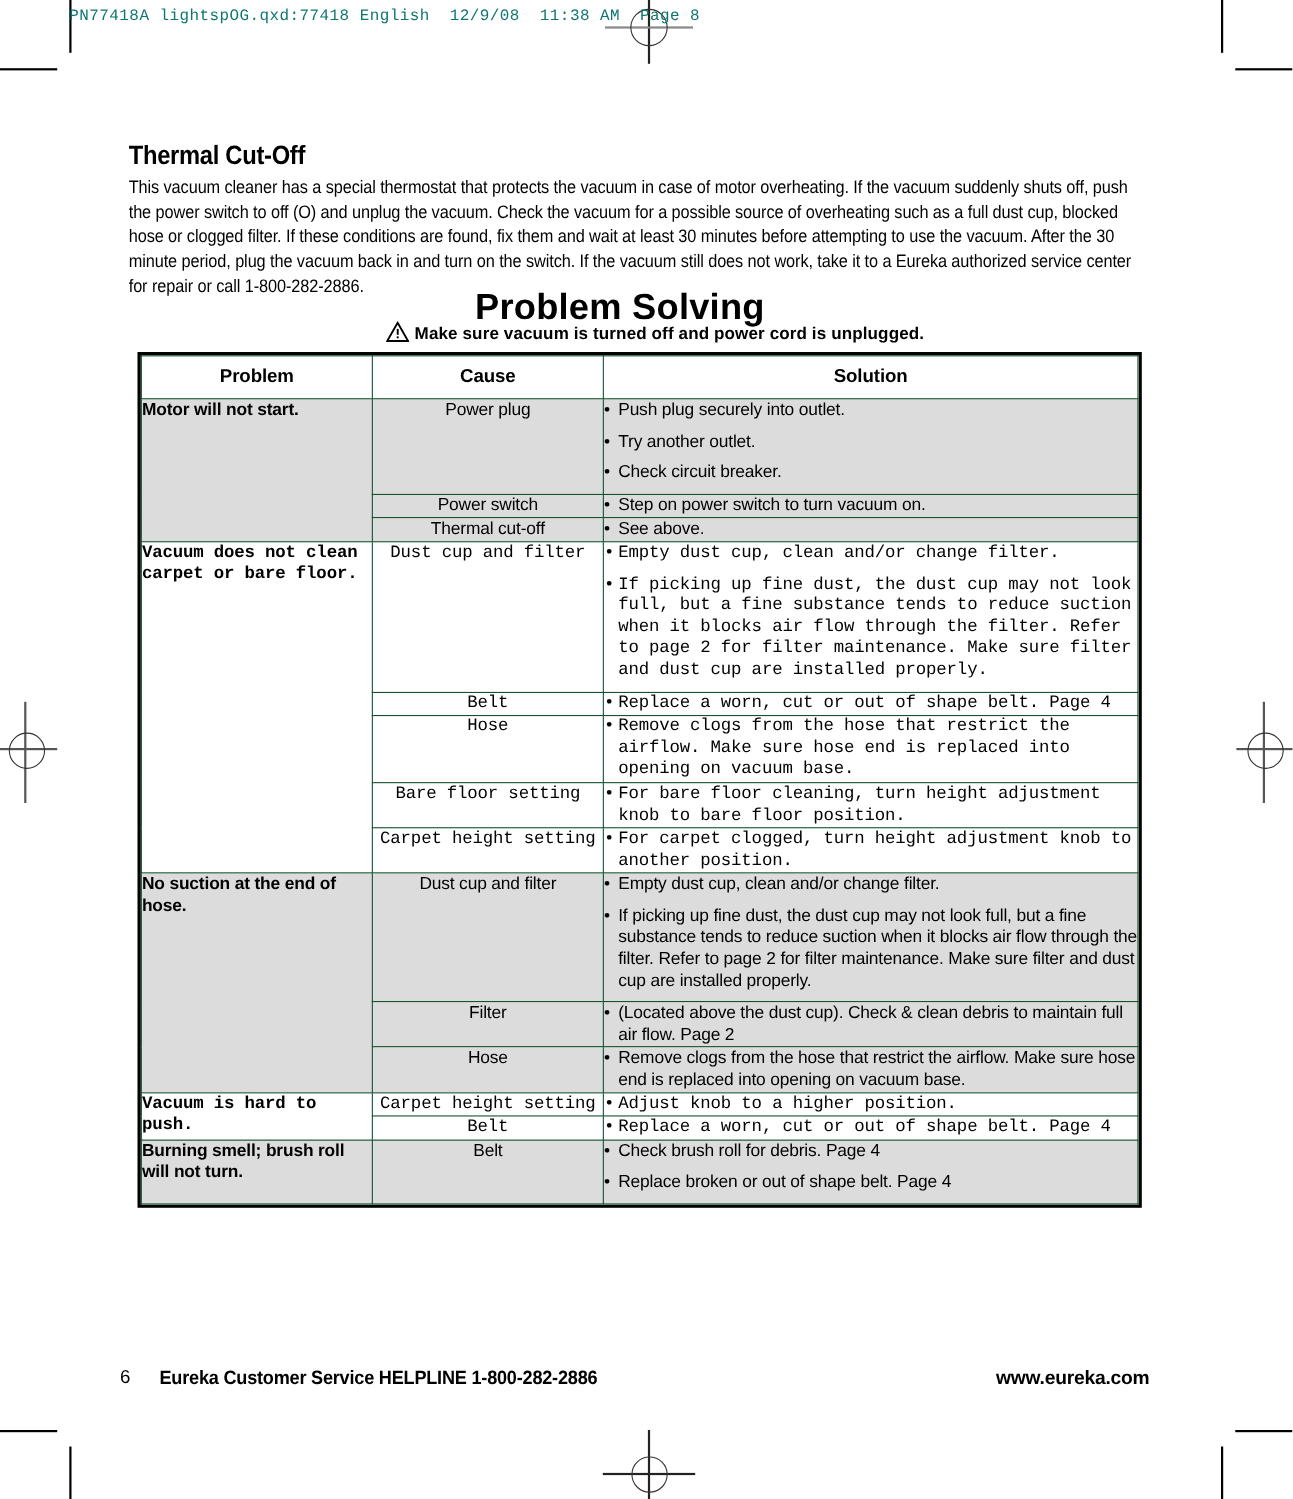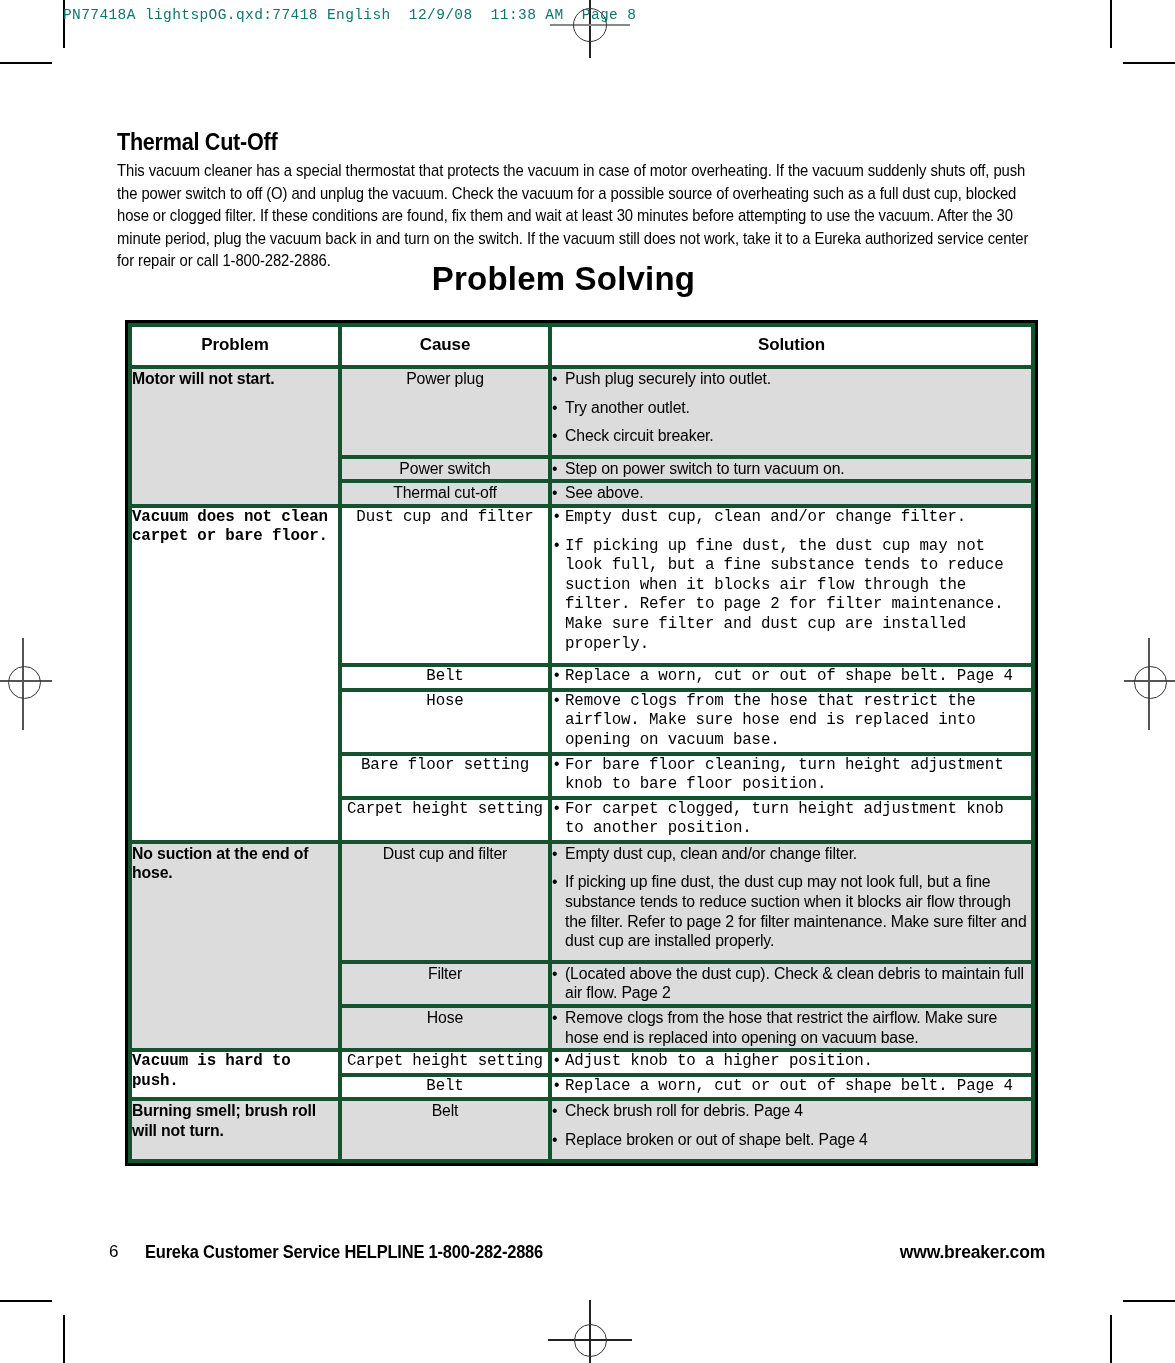--- a/index.html
+++ b/index.html
@@ -118,21 +118,21 @@
   table.ps {
     border-collapse: collapse;
     width: 100%;
     table-layout: fixed;
   }
   table.ps col.c1 { width: 210px; }
   table.ps col.c2 { width: 210px; }
   table.ps col.c3 { width: auto; }
 
   table.ps th, table.ps td {
-    border: 4px solid #14532d;
+    border: 1px solid #14532d;
     vertical-align: top;
     padding: 0;
   }
   table.ps th {
     text-align: center;
     font-size: 17px;
     font-weight: bold;
     padding: 8px 4px 10px 4px;
     background: #fff;
     letter-spacing: -0.1px;
@@ -249,20 +249,32 @@
 <div class="page">
 
   <h1 class="section-title">Thermal Cut-Off</h1>
 
   <p class="intro">This vacuum cleaner has a special thermostat that protects the vacuum in case of motor overheating. If the vacuum suddenly shuts off, push the power switch to off (O) and unplug the vacuum. Check the vacuum for a possible source of overheating such as a full dust cup, blocked hose or clogged filter. If these conditions are found, fix them and wait at least 30 minutes before attempting to use the vacuum. After the 30 minute period, plug the vacuum back in and turn on the switch. If the vacuum still does not work, take it to a Eureka authorized service center for repair or call 1-800-282-2886.</p>
 
   <div class="problem-solving-title">
     <span class="inner">Problem Solving</span>
   </div>
 
+  <div class="warn-row">
+    <span class="warn-inner">
+      <span class="warn-tri">
+        <svg width="21" height="19" viewBox="0 0 21 19" aria-hidden="true">
+          <polygon points="10.5,1.4 20,18 1,18" fill="none" stroke="#000" stroke-width="1.7" stroke-linejoin="miter"></polygon>
+          <rect x="9.7" y="7" width="1.7" height="5.4" fill="#000"></rect>
+          <circle cx="10.55" cy="14.7" r="1.05" fill="#000"></circle>
+        </svg>
+      </span>
+      <span>Make sure vacuum is turned off and power cord is unplugged.</span>
+    </span>
+  </div>
 
   <div class="ps-table-wrap">
     <table class="ps">
       <colgroup>
         <col class="c1">
           <col class="c2">
           <col class="c3">
       </colgroup>
       <thead>
         <tr>
@@ -366,16 +378,16 @@
               <span class="bullet-line gap"><span class="bdot">•</span><span>Replace broken or out of shape belt. Page 4</span></span>
             </td>
           </tr>
         </tbody>
     </table>
   </div>
 
   <div class="footer">
     <span class="pg">6</span>
     <span class="helpline">Eureka Customer Service HELPLINE 1-800-282-2886</span>
-    <span class="web">www.breaker.com</span>
+    <span class="web">www.eureka.com</span>
   </div>
 
 </div>
 
 </body></html>

